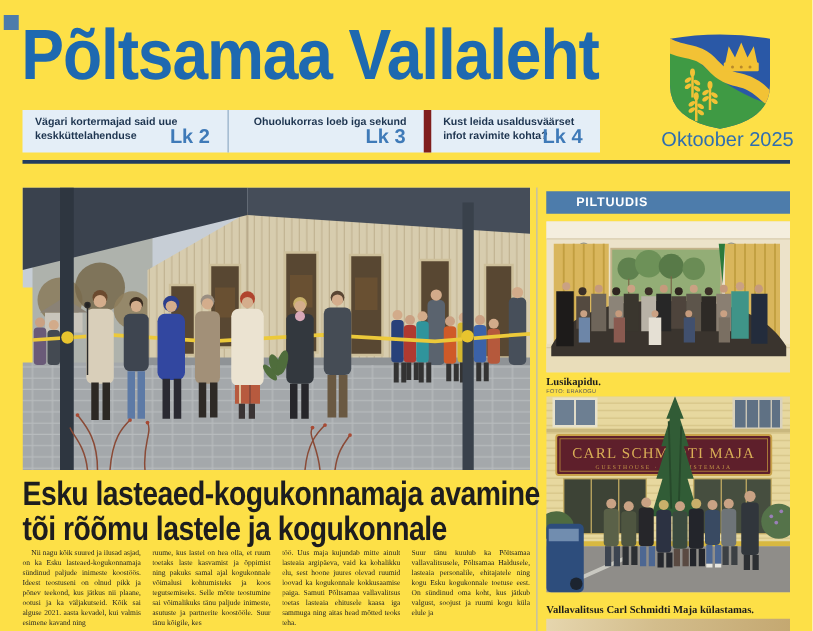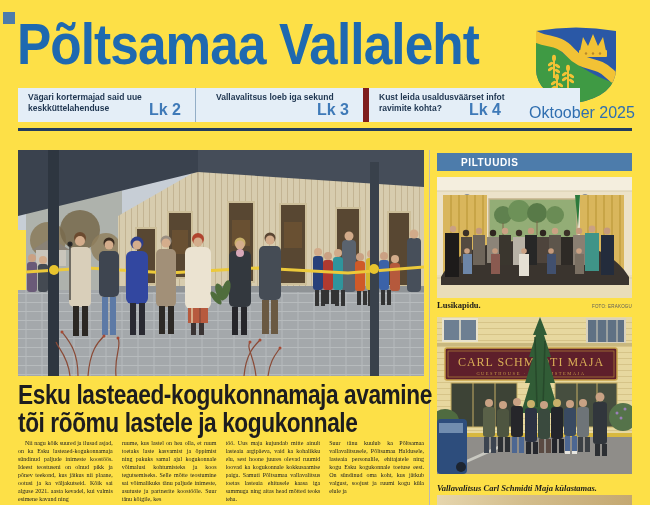--- a/index.html
+++ b/index.html
@@ -3,21 +3,21 @@
 <meta charset="utf-8">
 <style>
   html,body{margin:0;padding:0;background:#fff;}
   .page{position:relative;width:650px;height:505px;background:#fde047;overflow:hidden;
         font-family:"Liberation Sans",sans-serif;}
   .corner-mark{position:absolute;left:3px;top:12px;width:12px;height:12px;background:#4d7cab;}
   .masthead-title{position:absolute;left:17px;top:16px;font-size:57px;font-weight:bold;
         color:#1e69b0;white-space:nowrap;transform:scaleX(.9);transform-origin:left top;
         letter-spacing:-1px;line-height:1;}
   .crest{position:absolute;left:530px;top:24px;}
-  .teasers{position:absolute;left:18px;top:88px;width:562px;height:34px;background:#e4eef7;
+  .teasers{position:absolute;left:18px;top:88px;width:462px;height:34px;background:#e4eef7;
         display:flex;box-sizing:border-box;}
   .teaser{position:relative;box-sizing:border-box;padding:4px 10px 3px 10px;}
   .teaser.t1{width:177px;}
   .teaser.t2{width:168px;border-left:1px solid #93aec7;padding-left:20px;}
   .teaser.t3{width:152px;border-left:6px solid #7f1d1d;}
   .t-text{display:block;font-size:8.5px;font-weight:bold;line-height:1.3;color:#1e3550;}
   .t-page{position:absolute;right:14px;bottom:3px;font-size:16px;font-weight:bold;color:#3f7ab8;}
   .issue-date{position:absolute;left:522px;top:104px;width:120px;text-align:center;
         font-size:16px;color:#2f6eb0;}
   .rule{position:absolute;left:18px;top:128px;width:614px;height:3px;background:#223c5f;}
@@ -29,25 +29,25 @@
   .columns{position:absolute;left:18px;top:440px;width:406px;height:65px;display:flex;gap:9px;
         overflow:hidden;}
   .col{flex:1;font-family:"Liberation Serif",serif;font-size:6px;line-height:1.33;color:#222;
         text-align:justify;overflow:hidden;}
   .col.first{text-indent:7px;}
   .sb-banner{position:absolute;left:437px;top:153px;width:195px;height:18px;background:#4d7cab;
         color:#fff;font-size:10px;font-weight:bold;letter-spacing:.6px;display:flex;
         align-items:center;padding-left:24px;box-sizing:border-box;}
   .sb-photo1{position:absolute;left:437px;top:177px;width:195px;height:121px;}
   .sb-cap-row{position:absolute;left:437px;top:300px;width:195px;display:flex;
-        justify-content:space-between;align-items:baseline;}
+        justify-content:space-between;align-items:baseline;flex-direction:column;}
   .cap{font-family:"Liberation Serif",serif;font-weight:bold;font-size:8.5px;color:#1c1c1c;}
   .credit{font-size:4.5px;color:#5a5a5a;letter-spacing:.2px;}
   .sb-photo2{position:absolute;left:437px;top:317px;width:195px;height:157px;}
-  .sb-cap2{position:absolute;left:437px;top:477px;width:195px;font-style:italic;}
+  .sb-cap2{position:absolute;left:437px;top:477px;width:195px;}
   .sb-photo3{position:absolute;left:437px;top:495px;width:195px;height:10px;
         background:linear-gradient(100deg,#e6d6ae 0%,#d3bd8c 45%,#c4a871 100%);}
 </style>
 </head>
 <body>
 
 <div class="page">
 
   <div class="corner-mark"></div>
 
@@ -85,21 +85,21 @@
       </g>
     </g>
   </svg>
 
   <div class="teasers">
     <div class="teaser t1">
       <span class="t-text">Vägari kortermajad said uue keskküttelahenduse</span>
       <span class="t-page">Lk 2</span>
     </div>
     <div class="teaser t2">
-      <span class="t-text">Vallavalitsus loeb iga sekund</span>
+      <span class="t-text">Ohuolukorras loeb iga sekund</span>
       <span class="t-page">Lk 3</span>
     </div>
     <div class="teaser t3">
       <span class="t-text">Kust leida usaldusväärset infot ravimite kohta?</span>
       <span class="t-page">Lk 4</span>
     </div>
   </div>
 
   <div class="issue-date">Oktoober 2025</div>
   <div class="rule"></div>

